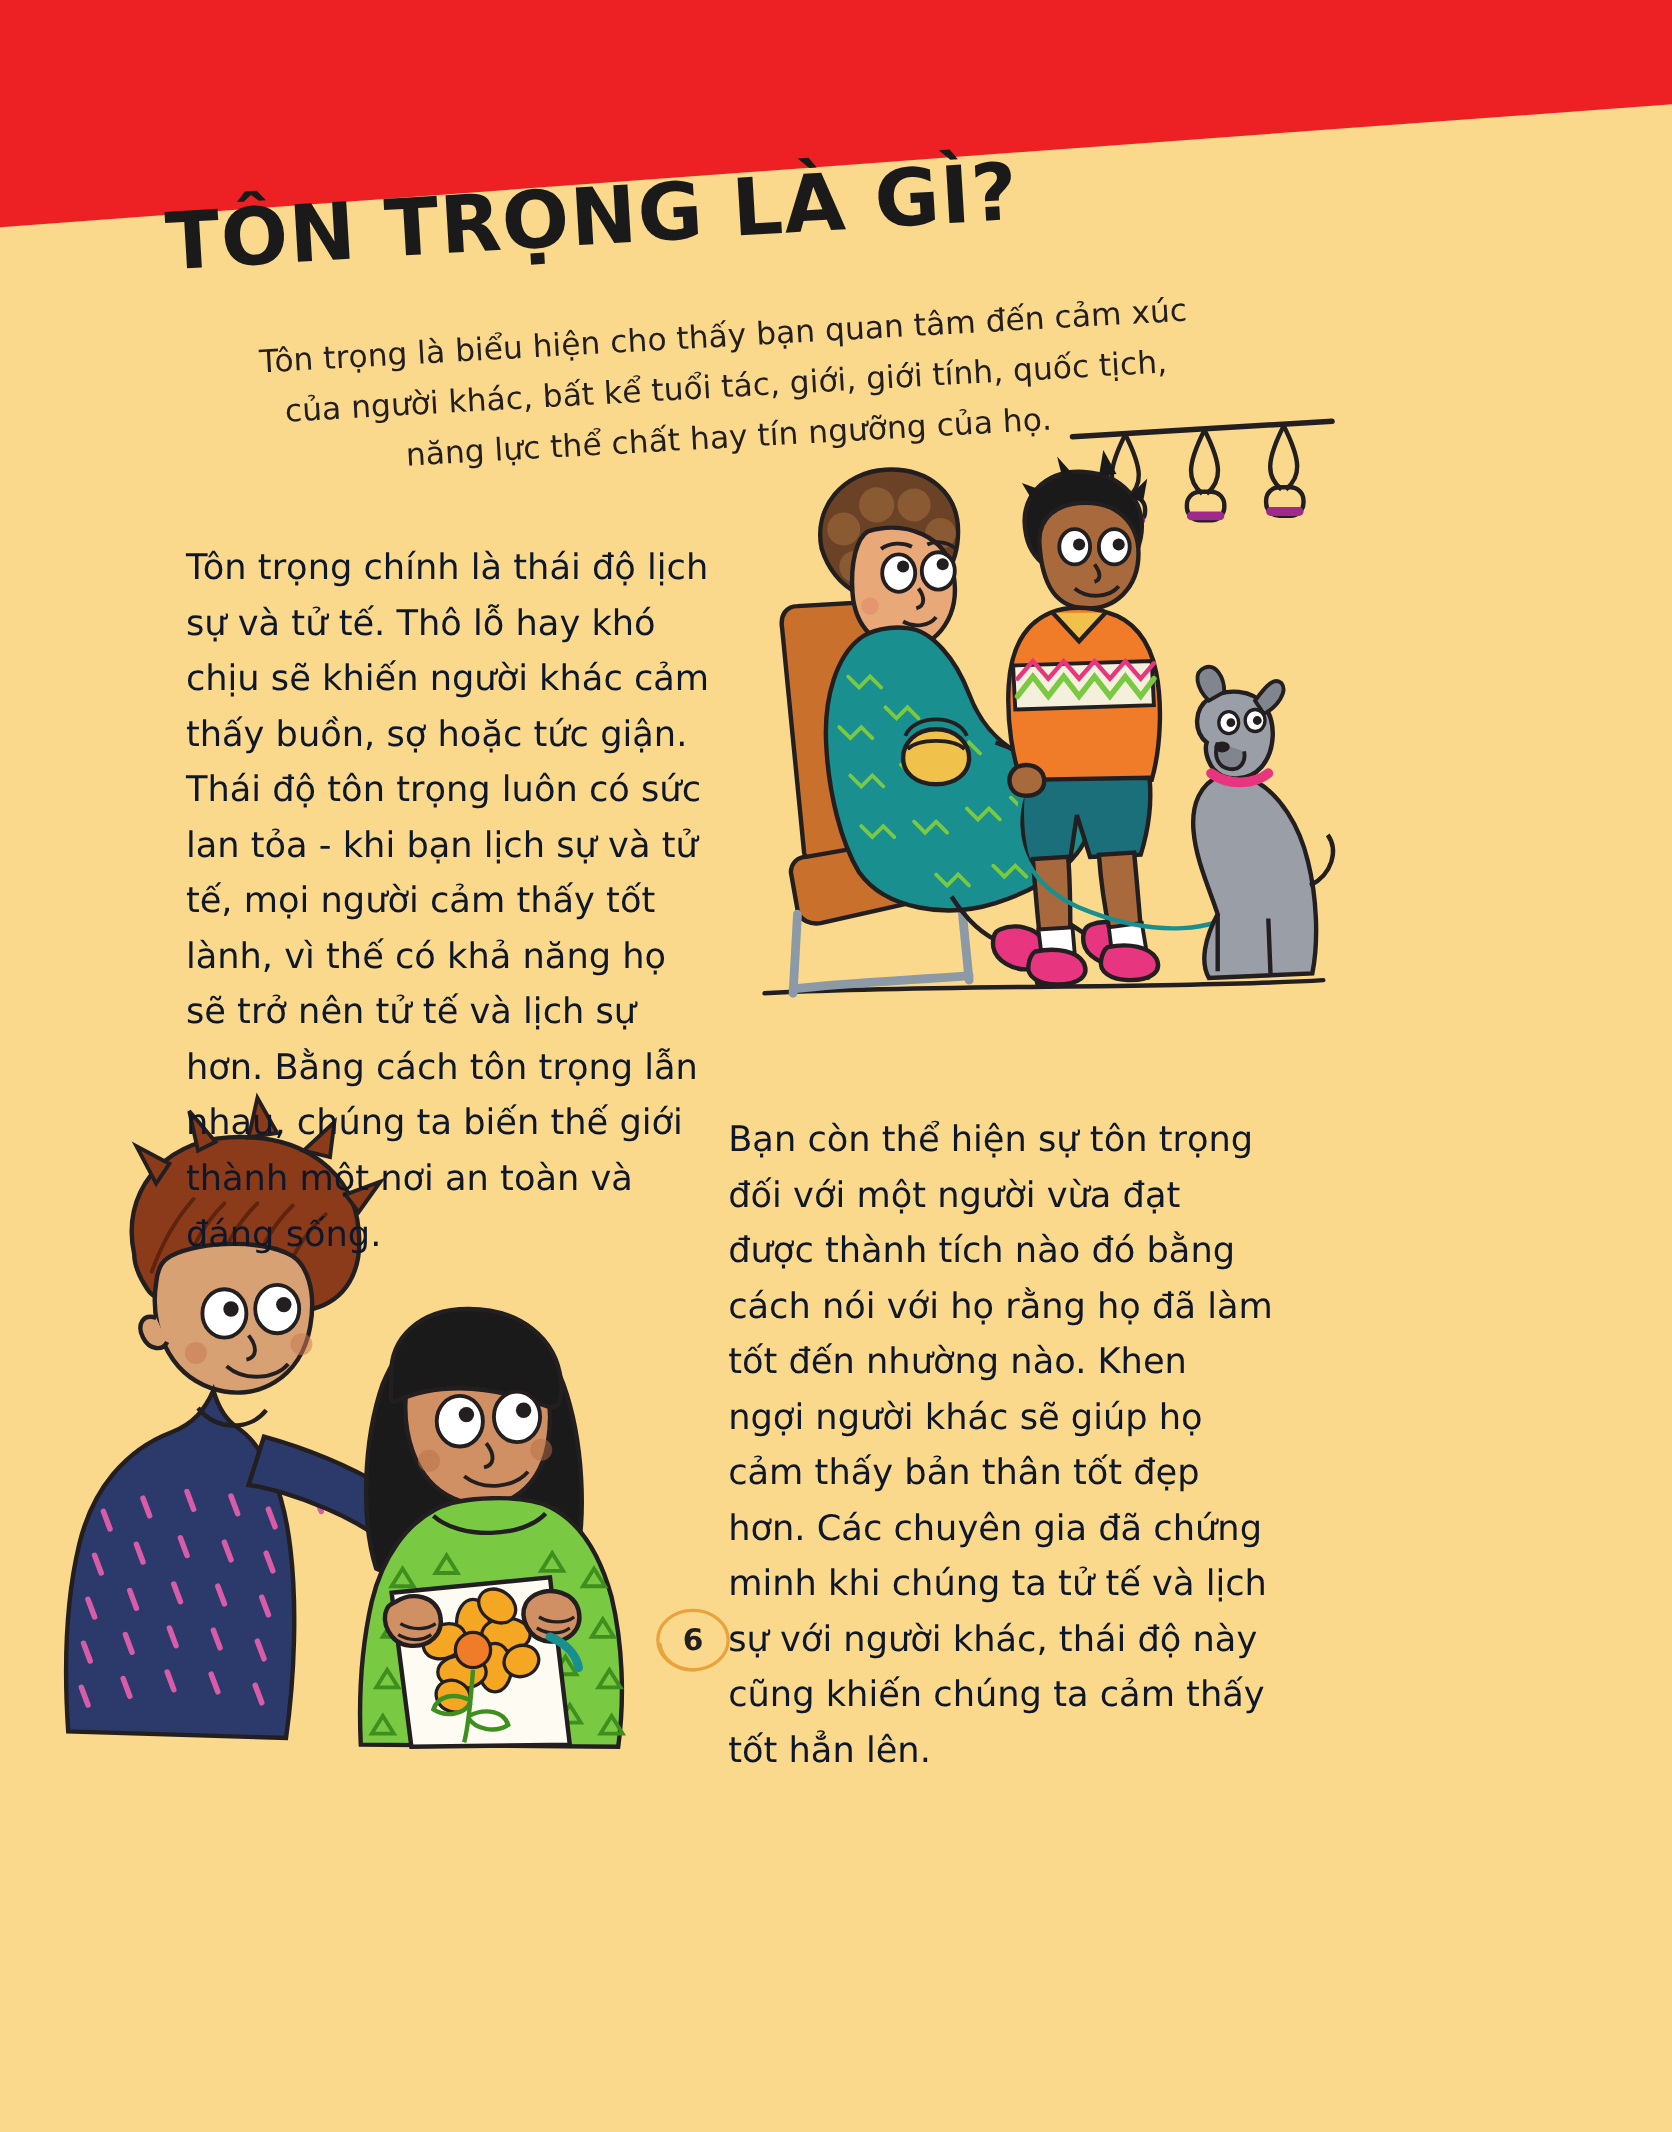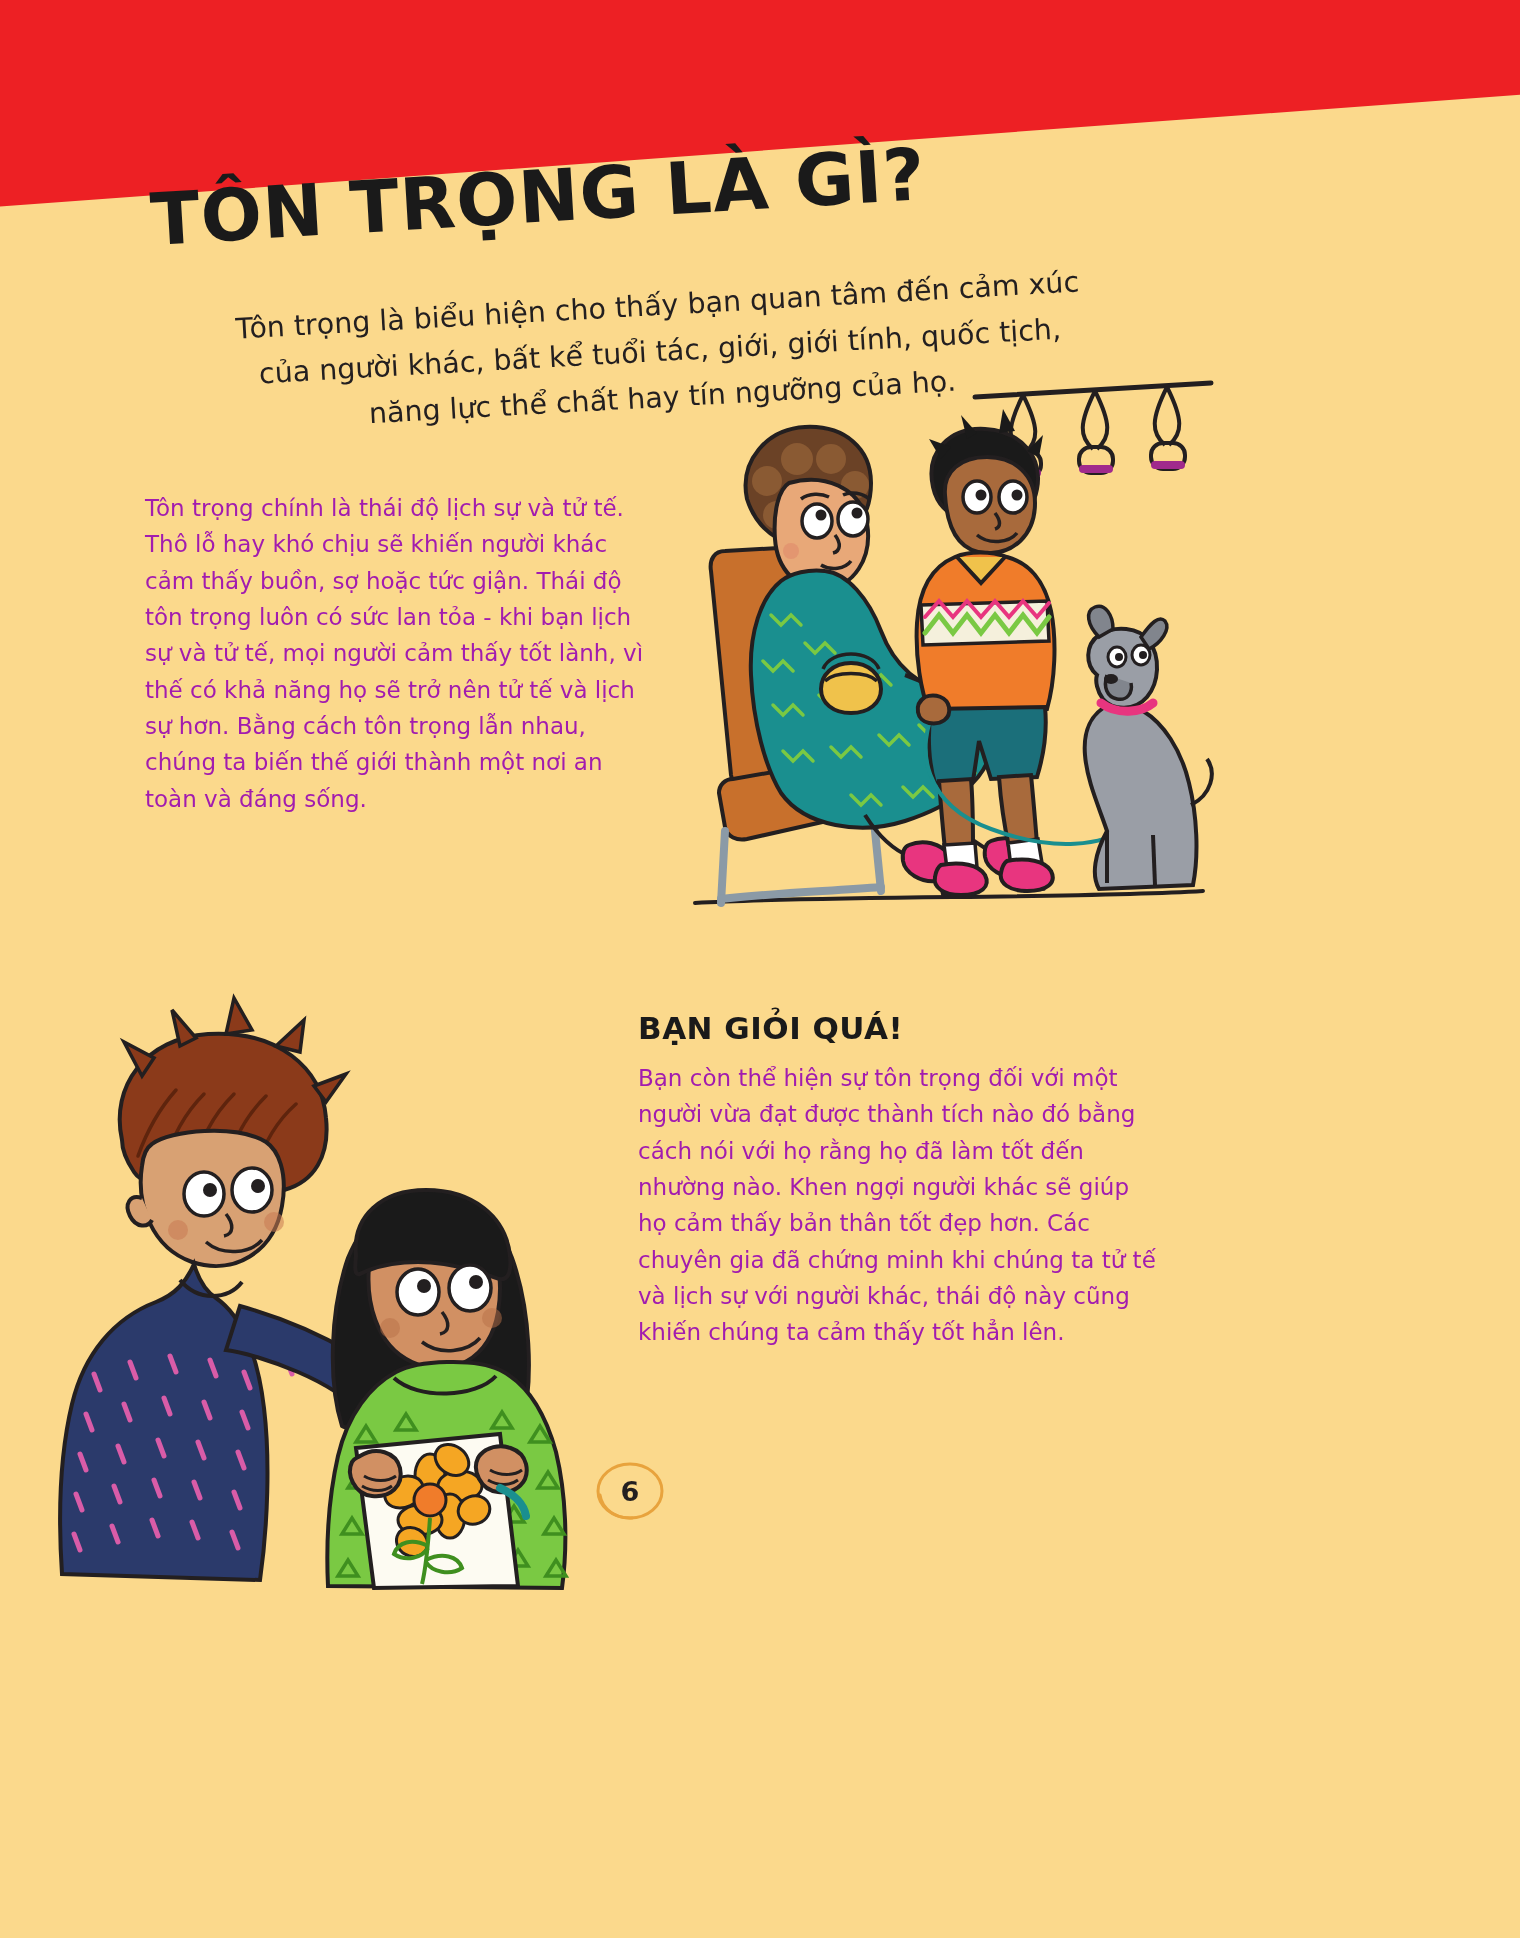--- a/index.html
+++ b/index.html
@@ -78,23 +78,24 @@
     font-size: 31px;
     letter-spacing: 0.5px;
     color: #1a1a1a;
     margin-bottom: 14px;
     white-space: nowrap;
   }
   .sec-heading .big {
     font-size: 36px;
   }
   .sec-body {
-    font-size: 23px;
+    font-size: 32px;
     line-height: 1.58;
-    color: #a21caf;
+    color: #0f172a;
+    margin-left: 24px;
   }
 
   
   #page-num-wrap {
     position: absolute;
     left: 592px;
     top: 1455px;
     width: 76px;
     height: 72px;
     z-index: 6;
@@ -142,21 +143,20 @@
   <span class="l1">Tôn trọng là biểu hiện cho thấy bạn quan tâm đến cảm xúc</span>
   <span class="l2">của người khác, bất kể tuổi tác, giới, giới tính, quốc tịch,</span>
   <span class="l3">năng lực thể chất hay tín ngưỡng của họ.</span>
 </div>
 
 <div id="section-emotions">
   <div class="sec-body">Tôn trọng chính là thái độ lịch sự và tử tế. Thô lỗ hay khó chịu sẽ khiến người khác cảm thấy buồn, sợ hoặc tức giận. Thái độ tôn trọng luôn có sức lan tỏa - khi bạn lịch sự và tử tế, mọi người cảm thấy tốt lành, vì thế có khả năng họ sẽ trở nên tử tế và lịch sự hơn. Bằng cách tôn trọng lẫn nhau, chúng ta biến thế giới thành một nơi an toàn và đáng sống.</div>
 </div>
 
 <div id="section-praise">
-  <div class="sec-heading">BẠN GIỎI QUÁ!</div>
   <div class="sec-body">Bạn còn thể hiện sự tôn trọng đối với một người vừa đạt được thành tích nào đó bằng cách nói với họ rằng họ đã làm tốt đến nhường nào. Khen ngợi người khác sẽ giúp họ cảm thấy bản thân tốt đẹp hơn. Các chuyên gia đã chứng minh khi chúng ta tử tế và lịch sự với người khác, thái độ này cũng khiến chúng ta cảm thấy tốt hẳn lên.</div>
 </div>
 
 <div id="page-num-wrap">
   <svg width="76" height="72" viewBox="0 0 76 72">
     <ellipse cx="38" cy="36" rx="32" ry="27" fill="none" stroke="#e8a33d" stroke-width="3"></ellipse>
     <path d="M8 40 C10 54 24 64 40 63" fill="none" stroke="#e8a33d" stroke-width="3" stroke-linecap="round"></path>
   </svg>
   <div id="page-num">6</div>
 </div>

